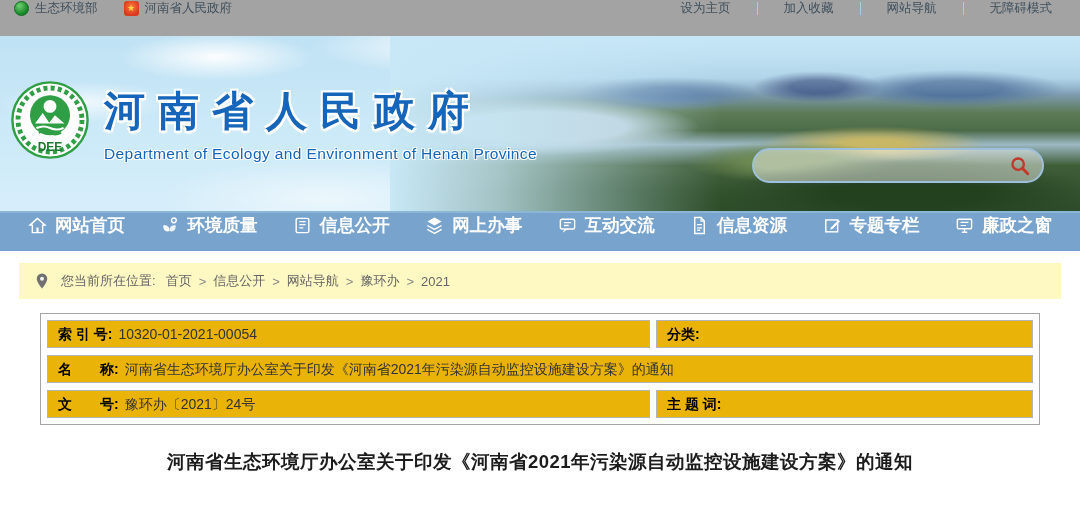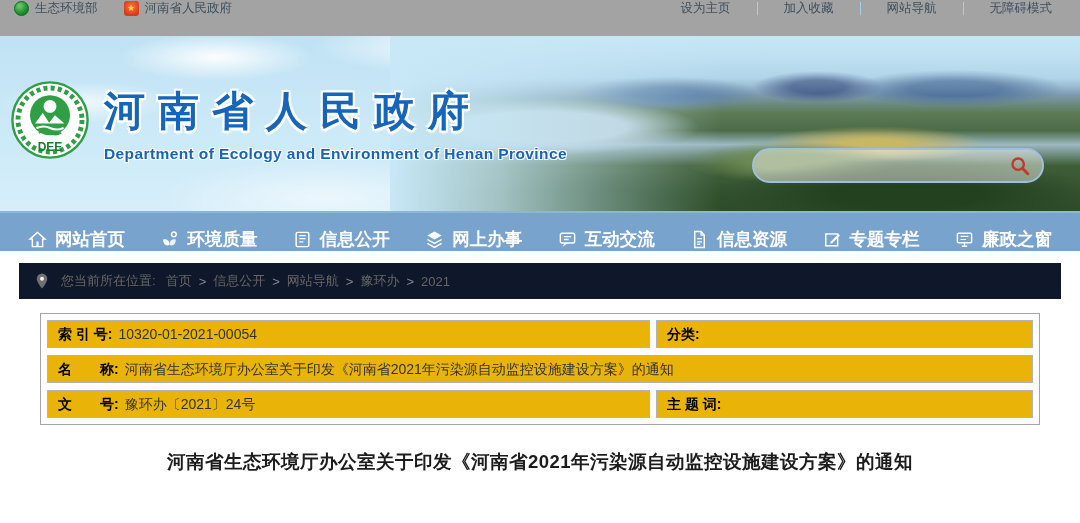--- a/index.html
+++ b/index.html
@@ -46,40 +46,40 @@
   .scenery::after { content:""; position:absolute; inset:0;
     background:
       linear-gradient(90deg,#c8e8f7 0%, rgba(200,232,247,.75) 16%, rgba(200,232,247,0) 48%),
       linear-gradient(180deg, rgba(200,232,247,.9) 0%, rgba(200,232,247,0) 34%); }
 
   .brand { position:absolute; left:10px; top:44px; display:flex; align-items:flex-start; gap:14px; cursor:pointer; }
   .logo { width:80px; height:80px; flex:0 0 auto; }
   .brand-text { padding-top:4px; }
   .site-title { font-size:41px; font-weight:bold; color:#1565bb; letter-spacing:13px; white-space:nowrap;
     text-shadow:-2px -2px 0 #fff, 2px -2px 0 #fff, -2px 2px 0 #fff, 2px 2px 0 #fff, 0 3px 2px rgba(255,255,255,.9); }
-  .site-subtitle { margin-top:6px; font-size:15.5px; font-weight:bold; color:#1565bb; letter-spacing:.4px;
+  .site-subtitle { margin-top:6px; font-size:15.5px; font-weight:normal; color:#1565bb; letter-spacing:.4px;
     text-shadow:-1px -1px 0 #fff, 1px -1px 0 #fff, -1px 1px 0 #fff, 1px 1px 0 #fff; }
 
   .search-box { position:absolute; right:36px; top:112px; width:292px; height:35px;
     border:2px solid #9fc0da; border-radius:18px; background:rgba(255,255,255,.45);
     display:flex; align-items:center; padding:0 8px 0 16px; box-shadow:0 1px 3px rgba(60,90,120,.18); }
   .search-input { flex:1; border:none; outline:none; background:transparent; height:100%;
     font-size:14px; color:#333; }
   .search-btn { width:28px; height:28px; border:none; background:transparent; cursor:pointer;
     display:flex; align-items:center; justify-content:center; }
 
   
-  .nav { height:38px; background:#78a3cd; display:flex; align-items:flex-end;
+  .nav { height:38px; background:#78a3cd; display:flex; align-items:flex-start;
     justify-content:space-between; padding:0 28px; }
   .nav-item { display:flex; align-items:center; gap:8px; color:#fff; font-size:17.5px;
     font-weight:bold; cursor:pointer; white-space:nowrap; text-decoration:none; }
   .nav-item svg { display:block; }
 
   
-  .crumb-wrap { margin:12px auto 0; width:1042px; height:36px; background:#0f172a;
+  .crumb-wrap { margin:12px auto 0; width:1042px; height:36px; background:#fef9c3;
     display:flex; align-items:center; gap:10px; padding:0 14px; font-size:13px; color:#666; }
   .crumb-trail { display:flex; align-items:center; gap:7px; }
   .crumb-link { color:#666; cursor:pointer; text-decoration:none; }
   .crumb-sep { color:#888; }
 
   
   .doc-table { margin:14px auto 0; width:1000px; border:1px solid #a5a5a5; background:#fdfdfd;
     padding:6px; }
   .doc-row { display:flex; gap:6px; margin-bottom:7px; }
   .doc-row:last-child { margin-bottom:0; }

